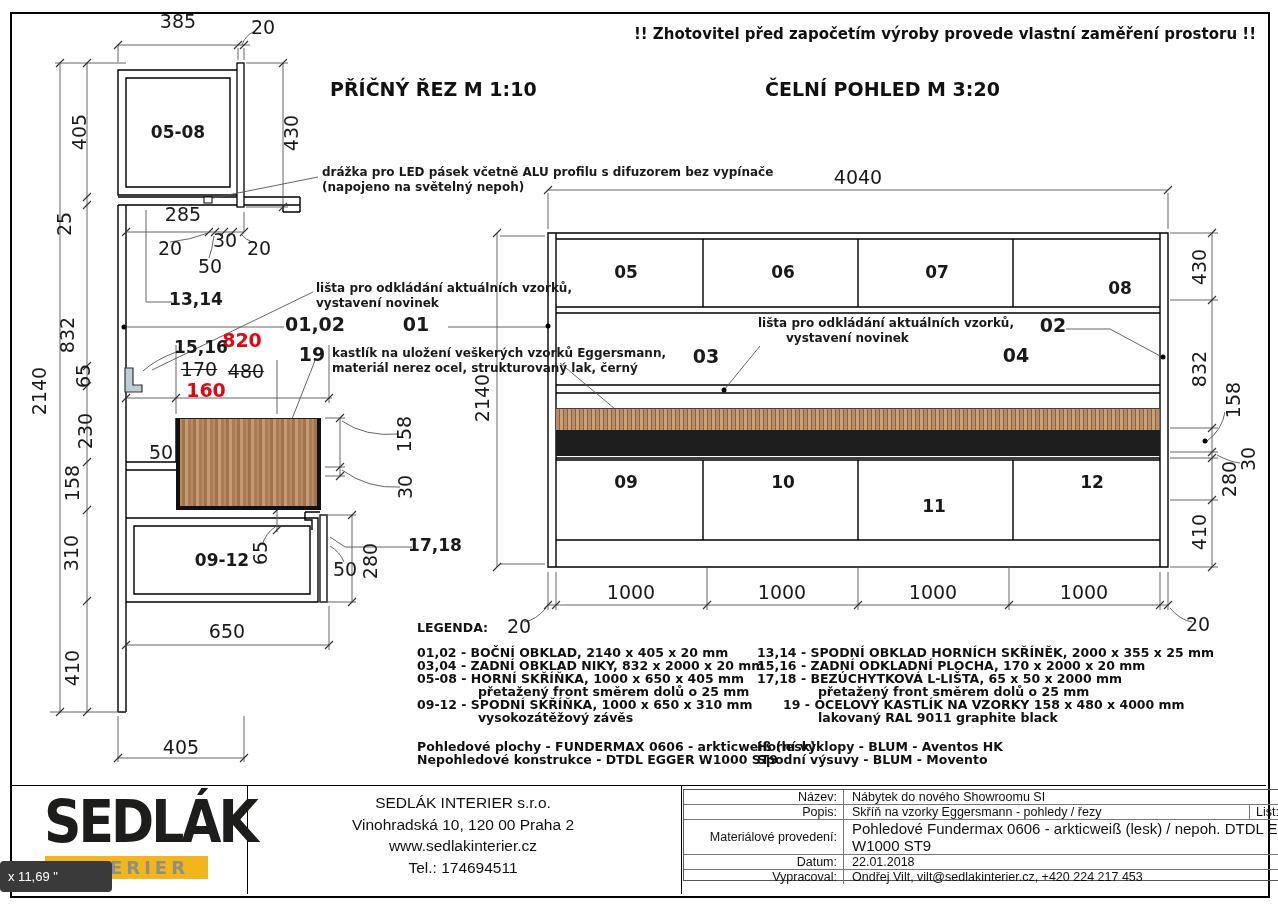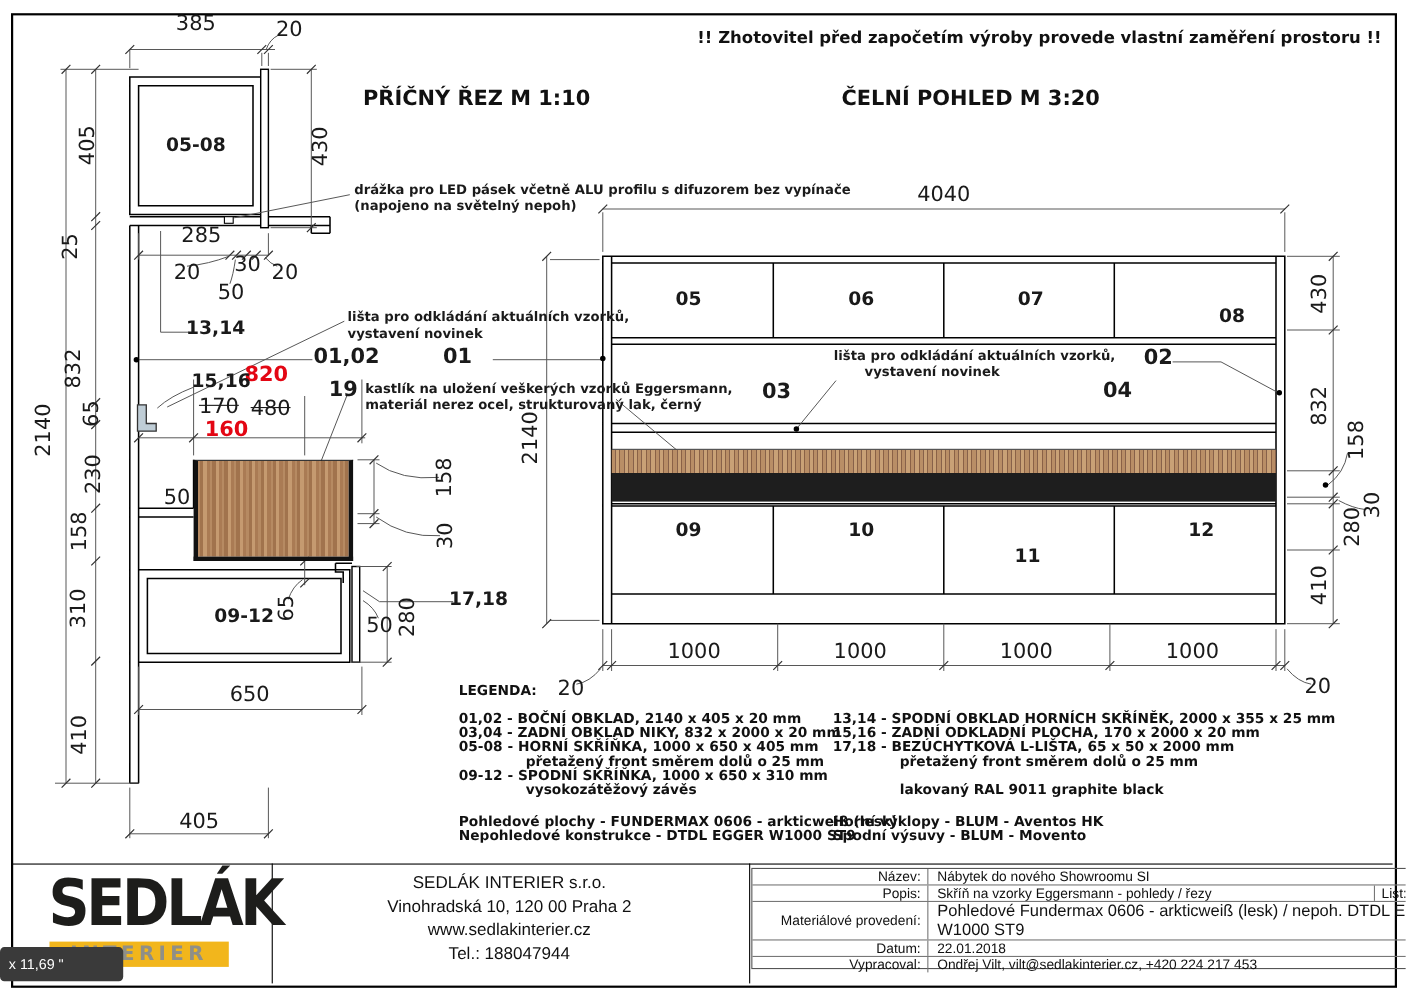--- a/index.html
+++ b/index.html
@@ -230,38 +230,39 @@
   <div class="legend-line" style="left:417px;top:672px;">05-08 - HORNÍ SKŘÍŇKA, 1000 x 650 x 405 mm</div>
   <div class="legend-line" style="left:417px;top:685px;">              přetažený front směrem dolů o 25 mm</div>
   <div class="legend-line" style="left:417px;top:698px;">09-12 - SPODNÍ SKŘÍŇKA, 1000 x 650 x 310 mm</div>
   <div class="legend-line" style="left:417px;top:711px;">              vysokozátěžový závěs</div>
   <div class="legend-line" style="left:417px;top:740px;">Pohledové plochy - FUNDERMAX 0606 - arkticweiß (lesk)</div>
   <div class="legend-line" style="left:417px;top:753px;">Nepohledové konstrukce - DTDL EGGER W1000 ST9</div>
   <div class="legend-line" style="left:757px;top:646px;">13,14 - SPODNÍ OBKLAD HORNÍCH SKŘÍNĚK, 2000 x 355 x 25 mm</div>
   <div class="legend-line" style="left:757px;top:659px;">15,16 - ZADNÍ ODKLADNÍ PLOCHA, 170 x 2000 x 20 mm</div>
   <div class="legend-line" style="left:757px;top:672px;">17,18 - BEZÚCHYTKOVÁ L-LIŠTA, 65 x 50 x 2000 mm</div>
   <div class="legend-line" style="left:757px;top:685px;">              přetažený front směrem dolů o 25 mm</div>
+  <div class="legend-line" style="left:757px;top:698px;">      19 - OCELOVÝ KASTLÍK NA VZORKY 158 x 480 x 4000 mm</div>
   <div class="legend-line" style="left:757px;top:711px;">              lakovaný RAL 9011 graphite black</div>
   <div class="legend-line" style="left:757px;top:740px;">Horní výklopy - BLUM - Aventos HK</div>
   <div class="legend-line" style="left:757px;top:753px;">Spodní výsuvy - BLUM - Movento</div>
 
   <div class="footline" style="left:10px;top:785px;width:1256px;height:1px;"></div>
   <div class="footline" style="left:247px;top:785px;width:1px;height:109px;"></div>
   <div class="footline" style="left:681px;top:785px;width:1px;height:109px;"></div>
 
   <div class="logo-main">SEDLÁK</div>
   <div class="logo-bar">
     <span>INTERIER</span>
   </div>
 
   <div class="company">
     <div>SEDLÁK INTERIER s.r.o.</div>
     <div>Vinohradská 10, 120 00 Praha 2</div>
     <div>www.sedlakinterier.cz</div>
-    <div>Tel.: 188047944</div>
+    <div>Tel.: 174694511</div>
   </div>
 
   <div class="tblock">
     <div class="trow">
       <div class="tlabel">Název:</div>
       <div class="tvalue">Nábytek do nového Showroomu SI</div>
     </div>
     <div class="trow">
       <div class="tlabel">Popis:</div>
       <div class="tvalue">Skříň na vzorky Eggersmann - pohledy / řezy</div>

